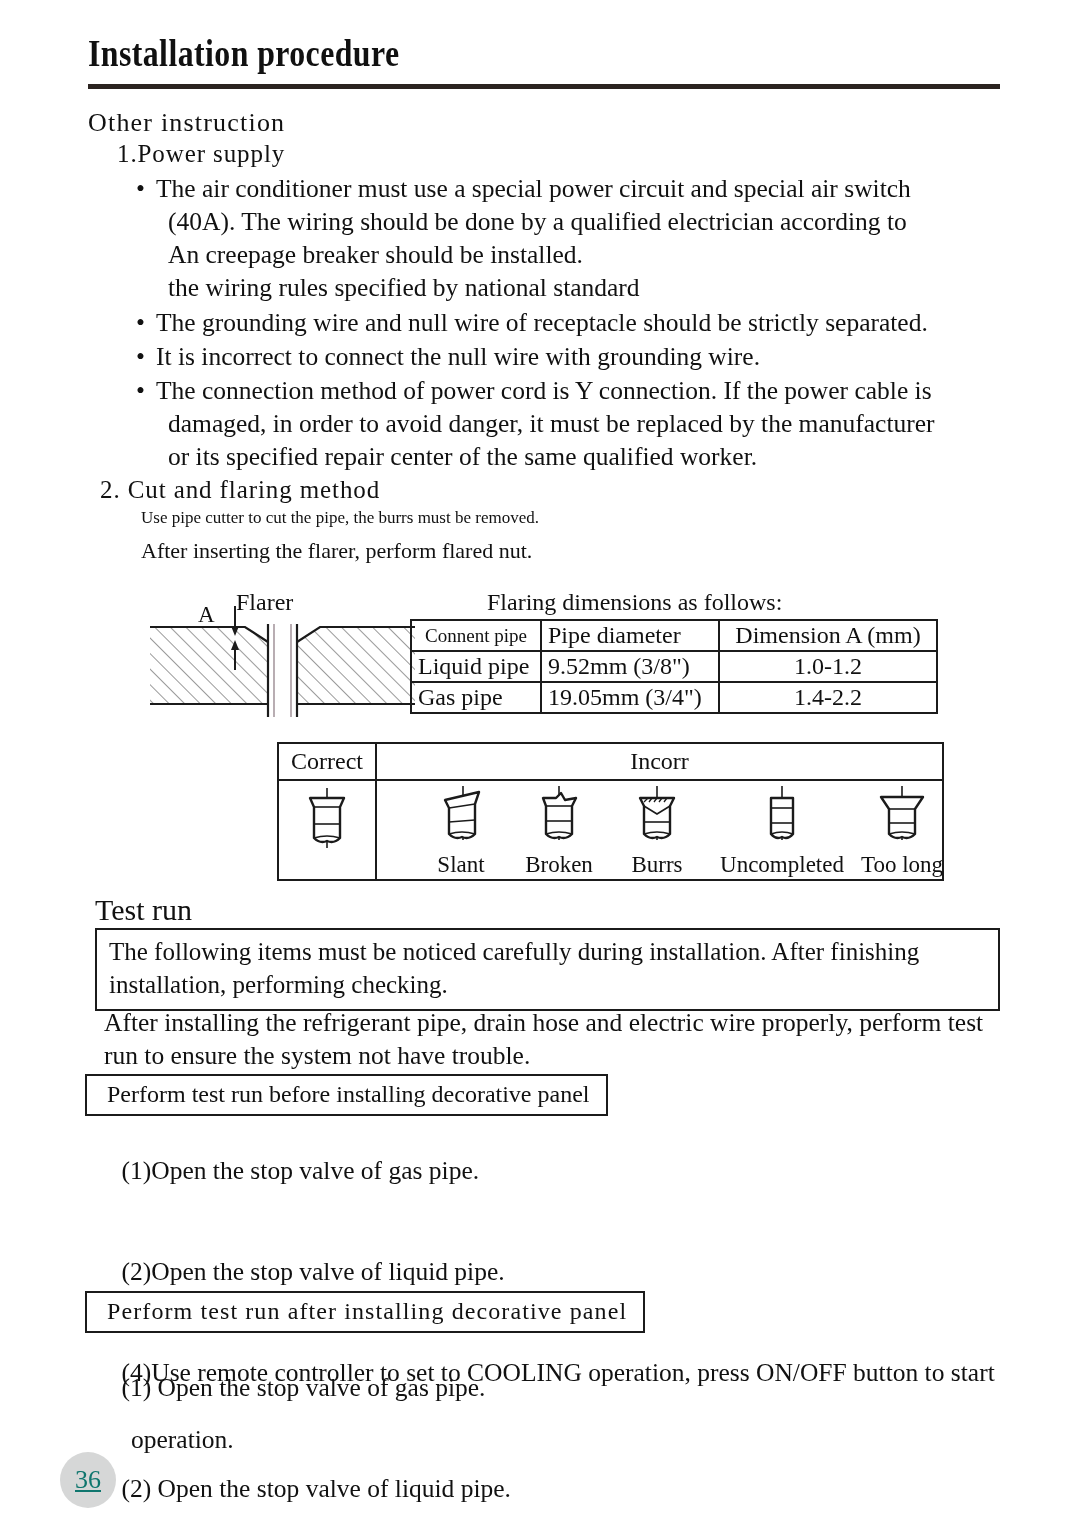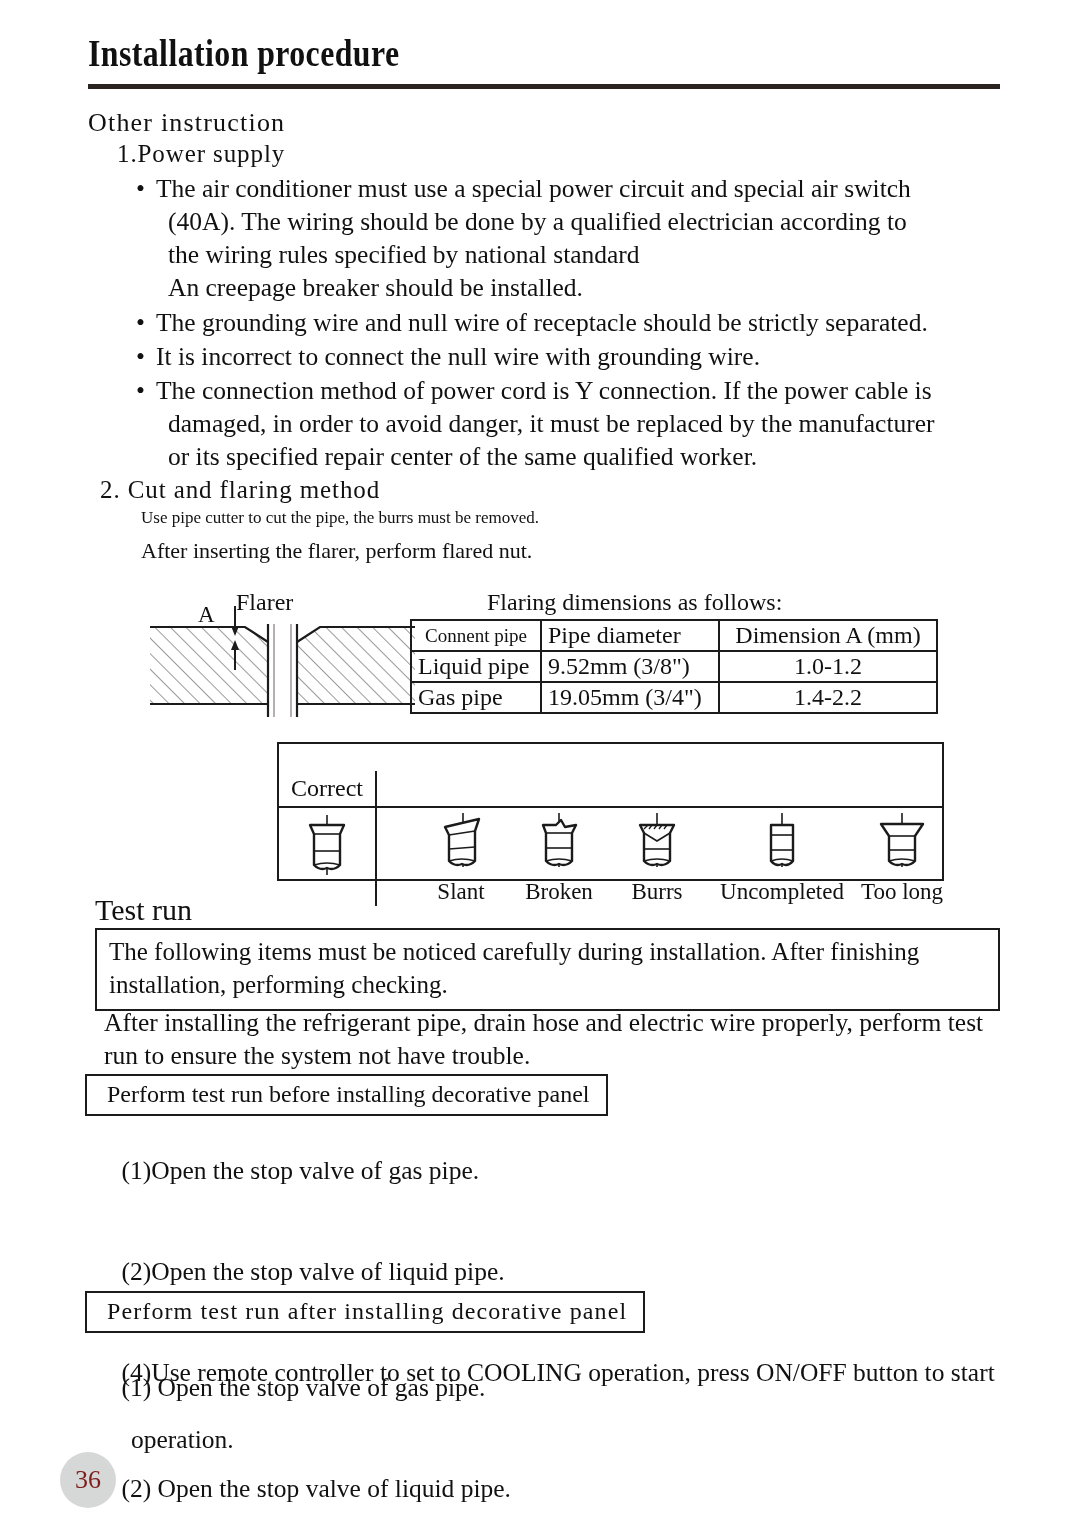--- a/index.html
+++ b/index.html
@@ -141,21 +141,20 @@
     width: 667px;
     height: 139px;
     border: 2px solid #1b1b1b;
     box-sizing: border-box;
   }
   #quality-header {
     position: relative;
     height: 37px;
     border-bottom: 2px solid #1b1b1b;
     box-sizing: border-box;
-    margin-top: 27px;
   }
   #quality-header .cell-correct {
     position: absolute;
     left: 0; top: 0;
     width: 98px; height: 100%;
     border-right: 2px solid #1b1b1b;
     box-sizing: border-box;
     display: flex; align-items: center; justify-content: center;
     font-size: 24px;
   }
@@ -262,40 +261,41 @@
     left: 60px;
     top: 1452px;
     width: 56px;
     height: 56px;
     border-radius: 50%;
     background: #d6d7d7;
     display: flex;
     align-items: center;
     justify-content: center;
     font-size: 26px;
-    color: #7f1d1d;
+    color: #0f766e;
+    text-decoration: underline;
   }
 </style>
 </head>
 <body>
 
 <div id="page-title">Installation procedure</div>
 <div id="title-rule"></div>
 
 <div class="txt h2" style="left:88px; top:106px;">Other instruction</div>
 <div class="txt h3" style="left:117px; top:138px;">1.Power supply</div>
 
 <div class="bullet-list">
 
   <div class="bullet-item">
     <span class="dot">•</span>
     <span class="hang">The air conditioner must use a special power circuit and special air switch</span>
     <span class="cont">(40A). The wiring should be done by a qualified electrician according to</span>
+    <span class="cont">An creepage breaker should be installed.</span>
     <span class="cont">the wiring rules specified by national standard</span>
-    <span class="cont">An creepage breaker should be installed.</span>
   </div>
 
   <div class="bullet-item">
     <span class="dot">•</span>
     <span class="hang">The grounding wire and null wire of receptacle should be strictly separated.</span>
   </div>
 
   <div class="bullet-item">
     <span class="dot">•</span>
     <span class="hang">It is incorrect to connect the null wire with grounding wire.</span>
@@ -375,20 +375,21 @@
       <td class="c0">Gas pipe</td>
       <td class="c1">19.05mm (3/4")</td>
       <td class="c2">1.4-2.2</td>
     </tr>
   </tbody>
 </table>
 
 <div id="quality-table">
   <div id="quality-header">
     <div class="cell-correct">Correct</div>
+    <div class="cell-incorrect">Incorr</div>
   </div>
   <div id="quality-body">
 
     <div class="col-correct">
       <div class="flare-slot" style="left:0;">
         <span class="glyph">
           <svg width="54" height="68" viewBox="0 0 54 68">
             <line x1="27" y1="4" x2="27" y2="64" stroke="#1b1b1b" stroke-width="1.6"></line>
             <path d="M10,14 L44,14 L40,23 L40,54 Q34,60 27,57 Q20,60 14,54 L14,23 Z" fill="#fff" stroke="#1b1b1b" stroke-width="2.4" stroke-linejoin="round"></path>
             <path d="M14,23 L40,23" stroke="#1b1b1b" stroke-width="1.6"></path>

